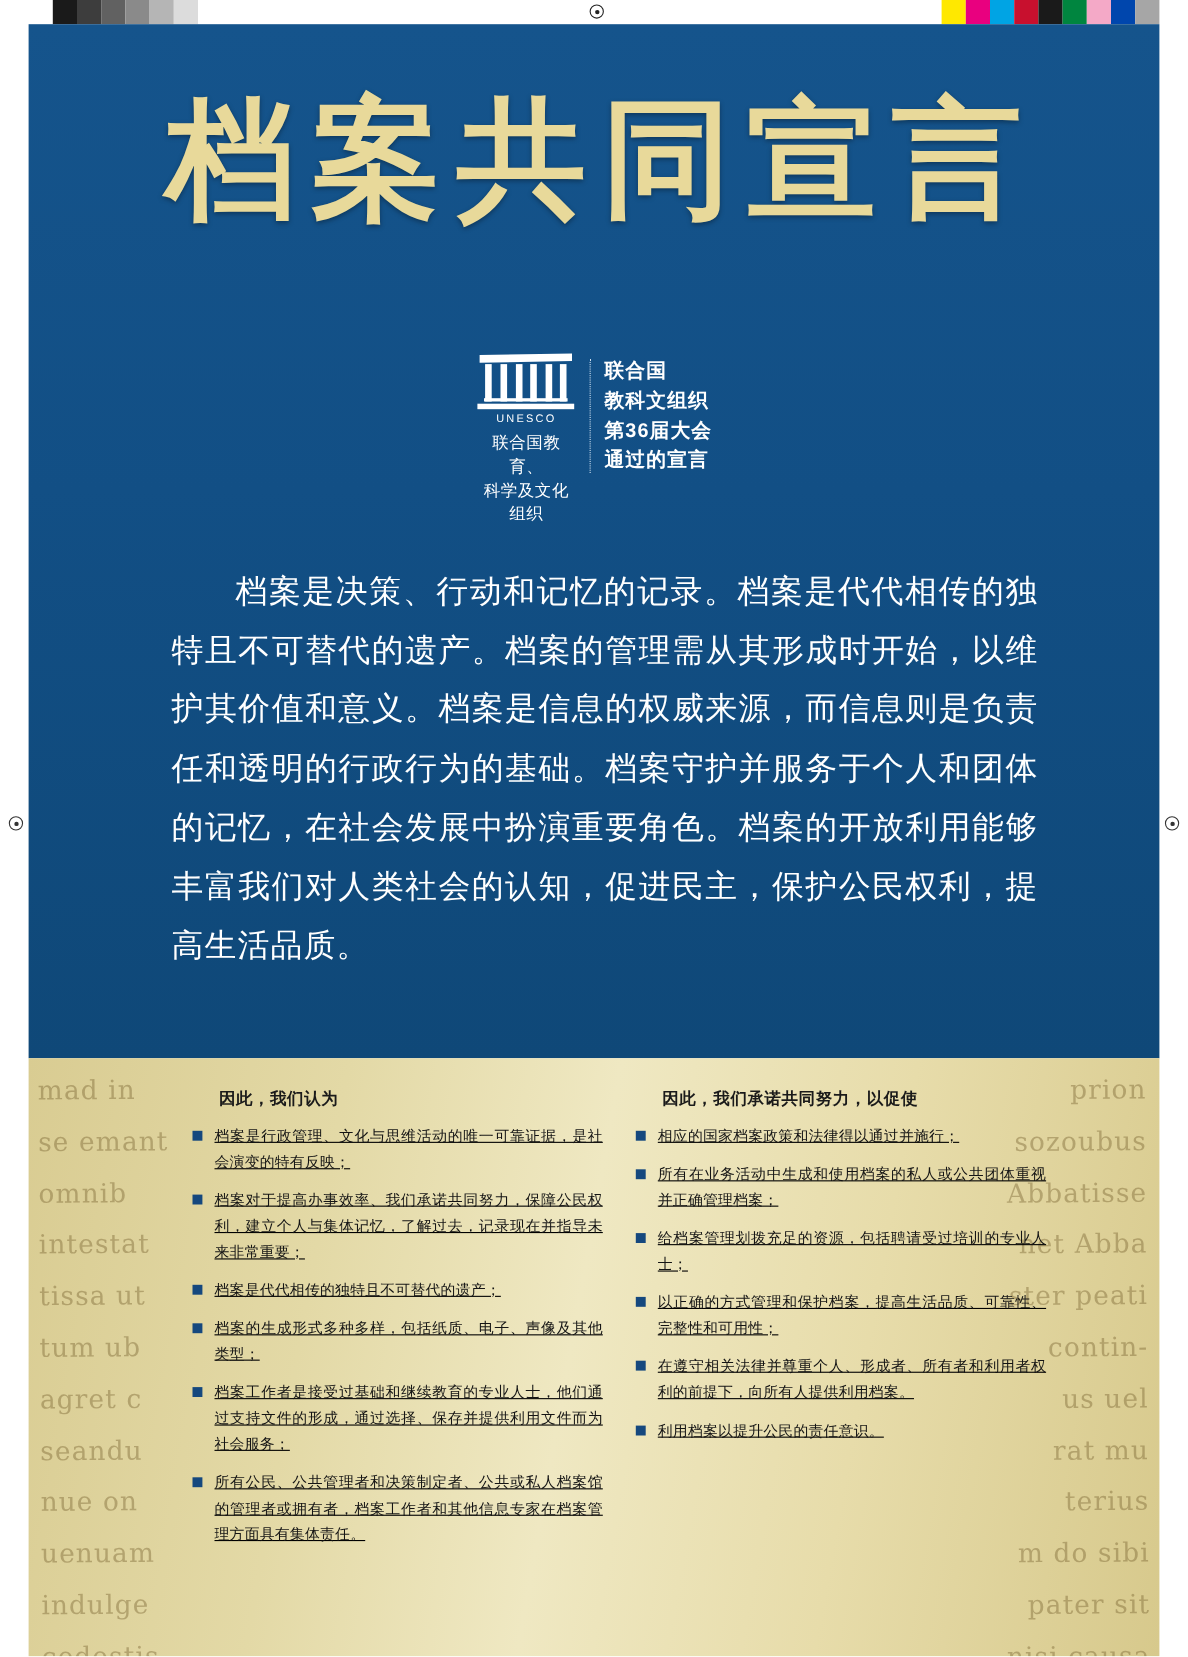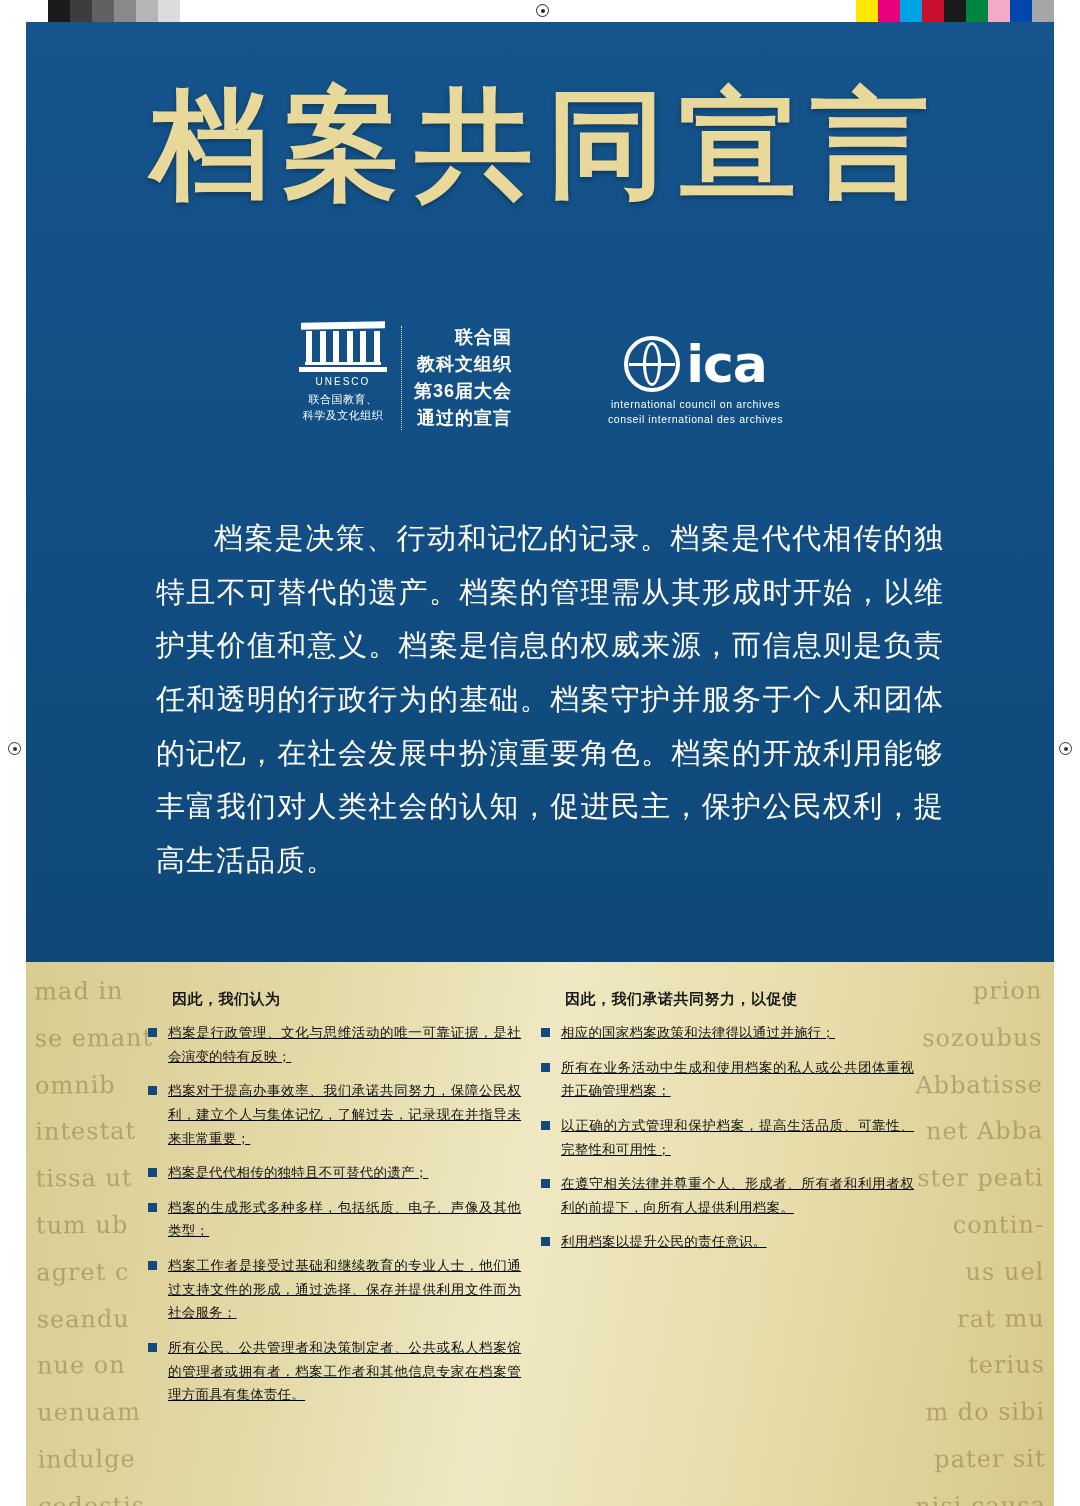--- a/index.html
+++ b/index.html
@@ -146,41 +146,40 @@
     background: #fff;
   }
   .unesco-word {
     font-size: 10px;
     letter-spacing: 2px;
     color: #ffffff;
     margin-top: 2px;
     font-family: "Liberation Sans", sans-serif;
   }
   .unesco-cn {
-    font-size: 11px;
+    font-size: 15px;
     line-height: 1.45;
     color: #ffffff;
     margin-top: 5px;
     letter-spacing: 0.5px;
   }
   .unesco-divider {
     width: 0;
     border-left: 1px dotted #cfe0ef;
     align-self: stretch;
     margin: 4px 12px 0 12px;
     height: 104px;
   }
   .unesco-statement {
     font-size: 18px;
     font-weight: bold;
     line-height: 1.5;
     color: #ffffff;
     padding-top: 2px;
     letter-spacing: 1px;
-    text-align: right;
   }
 
   .ica-block {
     color: #ffffff;
     text-align: center;
     padding-top: 14px;
   }
   .ica-logo {
     display: flex;
     align-items: center;
@@ -262,25 +261,25 @@
     white-space: pre-wrap;
     pointer-events: none;
     transform: rotate(-0.4deg);
   }
   .parchment-script.side {
     font-size: 24px;
     line-height: 1.95;
   }
   .cols {
     position: absolute;
-    left: 120px;
+    left: 147px;
     top: 28px;
     width: 790px;
     display: flex;
-    gap: 18px;
+    gap: 28px;
   }
   .col { width: 375px; }
   .col-head {
     font-size: 15px;
     font-weight: bold;
     color: #1a1a1a;
     margin: 0 0 12px 26px;
     letter-spacing: 0.5px;
   }
   ul.points {
@@ -364,28 +363,20 @@
           <div class="unesco-cn" style="white-space:pre-line">联合国教育、
 科学及文化组织</div>
         </div>
         <div class="unesco-divider"></div>
         <div class="unesco-statement" style="white-space:pre-line">联合国
 教科文组织
 第36届大会
 通过的宣言</div>
       </div>
 
-      <div class="ica-block">
-        <div class="ica-logo">
-          <span class="ica-globe"></span>
-          <span class="ica-word">ica</span>
-        </div>
-        <div class="ica-sub">international council on archives</div>
-        <div class="ica-sub" style="margin-top:0">conseil international des archives</div>
-      </div>
 
     </div>
 
     <div class="declaration-body">档案是决策、行动和记忆的记录。档案是代代相传的独特且不可替代的遗产。档案的管理需从其形成时开始，以维护其价值和意义。档案是信息的权威来源，而信息则是负责任和透明的行政行为的基础。档案守护并服务于个人和团体的记忆，在社会发展中扮演重要角色。档案的开放利用能够丰富我们对人类社会的认知，促进民主，保护公民权利，提高生活品质。</div>
   </div>
 
   <div class="parchment">
     <div class="parchment-script side" style="left:0;width:140px">mad in
 se emant
 omnib
@@ -424,20 +415,21 @@
           <li>档案工作者是接受过基础和继续教育的专业人士，他们通过支持文件的形成，通过选择、保存并提供利用文件而为社会服务；</li>
           <li>所有公民、公共管理者和决策制定者、公共或私人档案馆的管理者或拥有者，档案工作者和其他信息专家在档案管理方面具有集体责任。</li>
         </ul>
       </div>
 
       <div class="col">
         <div class="col-head">因此，我们承诺共同努力，以促使</div>
         <ul class="points">
           <li>相应的国家档案政策和法律得以通过并施行；</li>
           <li>所有在业务活动中生成和使用档案的私人或公共团体重视并正确管理档案；</li>
+          <li>给档案管理划拨充足的资源，包括聘请受过培训的专业人士；</li>
           <li>以正确的方式管理和保护档案，提高生活品质、可靠性、完整性和可用性；</li>
           <li>在遵守相关法律并尊重个人、形成者、所有者和利用者权利的前提下，向所有人提供利用档案。</li>
           <li>利用档案以提升公民的责任意识。</li>
         </ul>
       </div>
 
     </div>
   </div>
 
 </div>

